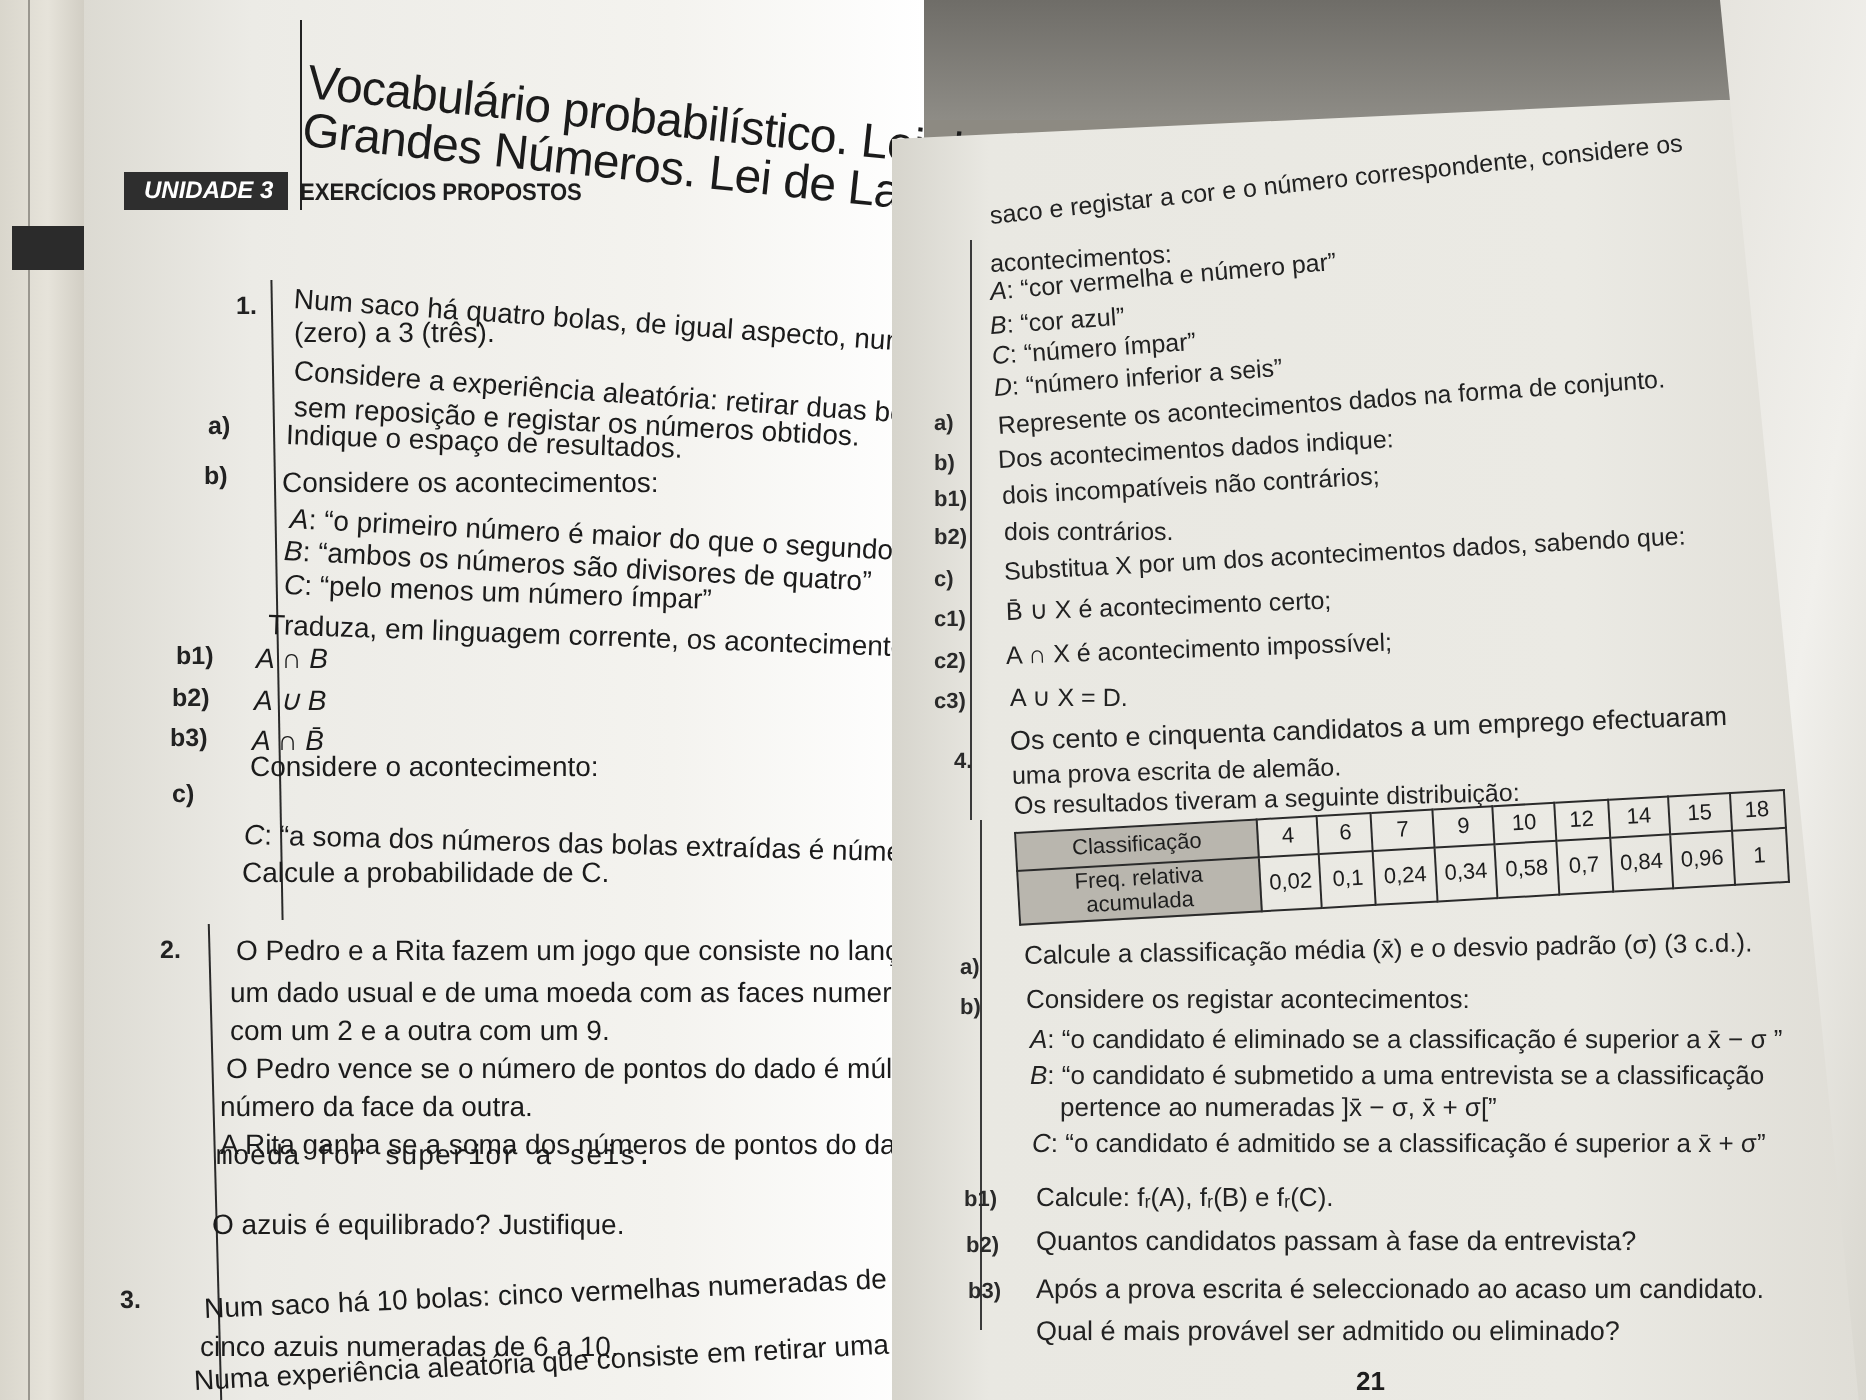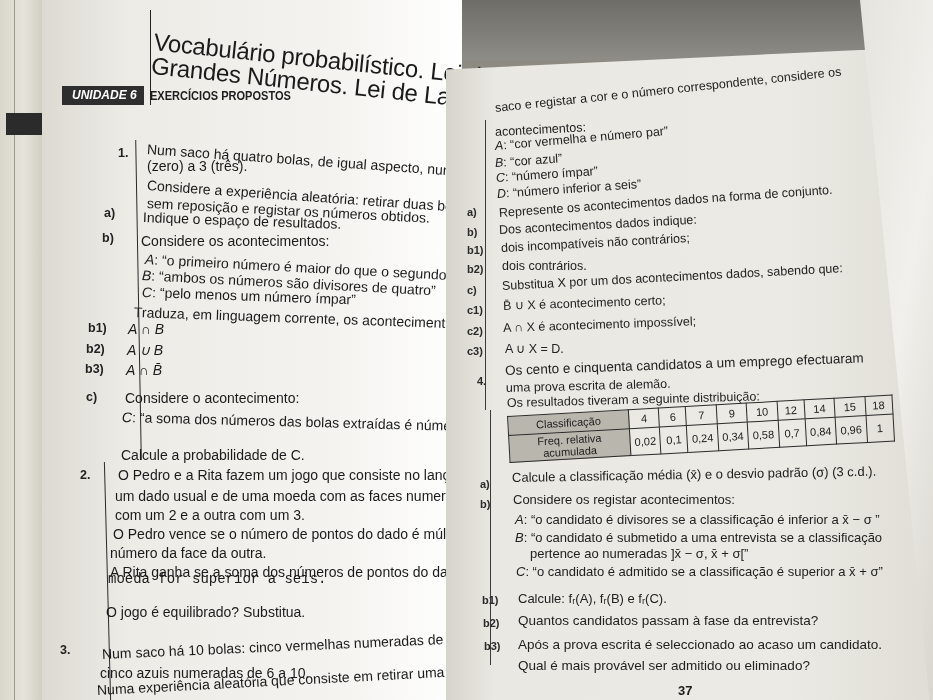--- a/index.html
+++ b/index.html
@@ -58,21 +58,21 @@
 <div class="leftedge-tab"></div>
 
 <div class="page-left"></div>
 
 <div class="title-bar" style="left:150px;top:10px;height:95px;"></div>
 <div class="title-block" style="left:155px;top:30px;">
   <div class="title-line">Vocabulário probabilístico. Lei dos</div>
   <div class="title-line">Grandes Números. Lei de Laplace</div>
 </div>
 
-<div class="unit-bar">UNIDADE 6</div>
+<div class="unit-bar">UNIDADE 3</div>
 <div class="unit-sub">EXERCÍCIOS PROPOSTOS</div>
 
 <div class="vrule" style="left:138px;top:140px;height:320px;transform:rotate(-1deg);"></div>
 <div class="vrule" style="left:107px;top:462px;height:238px;transform:rotate(-1.5deg);"></div>
 
 <div class="lbl" style="left:118px;top:146px;">1.</div>
 <div class="txt" style="left:147px;top:140px;transform:rotate(4deg);transform-origin:left;">Num saco há quatro bolas, de igual aspecto, numeradas de 0</div>
 <div class="txt" style="left:147px;top:157px;">(zero) a 3 (três).</div>
 <div class="txt" style="left:147px;top:176px;transform:rotate(4deg);transform-origin:left;">Considere a experiência aleatória: retirar duas bolas uma a uma,</div>
 <div class="txt" style="left:147px;top:194px;transform:rotate(3deg);transform-origin:left;">sem reposição e registar os números obtidos.</div>
@@ -88,33 +88,33 @@
 <div class="txt" style="left:134px;top:303px;transform:rotate(2deg);transform-origin:left;">Traduza, em linguagem corrente, os acontecimentos:</div>
 
 <div class="lbl" style="left:88px;top:321px;">b1)</div>
 <div class="txt" style="left:128px;top:320px;font-style:italic;">A ∩ B</div>
 <div class="lbl" style="left:86px;top:342px;">b2)</div>
 <div class="txt" style="left:127px;top:341px;font-style:italic;">A ∪ B</div>
 <div class="lbl" style="left:85px;top:362px;">b3)</div>
 <div class="txt" style="left:126px;top:361px;font-style:italic;">A ∩ B̄</div>
 
 <div class="lbl" style="left:86px;top:390px;">c)</div>
-<div class="txt" style="left:125px;top:389px;">Considere o acontecimento:</div>
+<div class="txt" style="left:125px;top:374px;">Considere o acontecimento:</div>
 <div class="txt" style="left:122px;top:408px;transform:rotate(1.5deg);transform-origin:left;"><i>C</i><span>: “a soma dos números das bolas extraídas é número primo”</span></div>
-<div class="txt" style="left:121px;top:446px;">Calcule a probabilidade de C.</div>
+<div class="txt" style="left:121px;top:427px;">Calcule a probabilidade de C.</div>
 
 <div class="lbl" style="left:80px;top:468px;">2.</div>
 <div class="txt" style="left:118px;top:466px;">O Pedro e a Rita fazem um jogo que consiste no lançamento de</div>
 <div class="txt" style="left:115px;top:487px;">um dado usual e de uma moeda com as faces numeradas, uma</div>
-<div class="txt" style="left:115px;top:506px;">com um 2 e a outra com um 3.</div>
+<div class="txt" style="left:115px;top:506px;">com um 2 e a outra com um 9.</div>
 <div class="txt" style="left:113px;top:525px;">O Pedro vence se o número de pontos do dado é múltiplo do</div>
 <div class="txt" style="left:110px;top:544px;">número da face da outra.</div>
 <div class="txt" style="left:110px;top:563px;">A Rita ganha se a soma dos números de pontos do dado e da</div>
 <div class="txt" style="left:108px;top:570px;font-family:Liberation Mono, monospace;">moeda for superior a seis.</div>
-<div class="txt" style="left:106px;top:603px;">O jogo é equilibrado? Substitua.</div>
+<div class="txt" style="left:106px;top:603px;">O azuis é equilibrado? Justifique.</div>
 
 <div class="lbl" style="left:60px;top:643px;">3.</div>
 <div class="txt" style="left:102px;top:645px;transform:rotate(-2.5deg);transform-origin:left;">Num saco há 10 bolas: cinco vermelhas numeradas de 1 a 5 e</div>
 <div class="txt" style="left:100px;top:664px;">cinco azuis numeradas de 6 a 10.</div>
 <div class="txt" style="left:97px;top:681px;transform:rotate(-3deg);transform-origin:left;">Numa experiência aleatória que consiste em retirar uma bola do</div>
 
 <div style="position:absolute;left:446px;top:50px;width:487px;height:650px;background:linear-gradient(90deg,#d6d4cc 0%,#e9e8e2 10%,#ebeae4 70%,#dfddd6 100%);clip-path:polygon(0 3%,85% 0,100% 0,100% 100%,0 100%);"></div>
 <div class="right-fold"></div>
 
 <div class="vrule" style="left:485px;top:120px;height:290px;background:#3a3a3a;"></div>
@@ -176,26 +176,26 @@
     <td>1</td>
   </tr>
 </tbody>
   </table>
 
 <div class="rlbl" style="left:480px;top:478px;">a)</div>
 <div class="rtxt" style="left:512px;top:470px;transform:rotate(-1deg);transform-origin:left;font-size:13px;">Calcule a classificação média (x̄) e o desvio padrão (σ)   (3 c.d.).</div>
 <div class="rlbl" style="left:480px;top:498px;">b)</div>
 <div class="rtxt" style="left:513px;top:492px;font-size:13px;">Considere os registar acontecimentos:</div>
 
-<div class="rtxt" style="left:515px;top:512px;font-size:13px;"><i>A</i><span>: “o candidato é divisores se a classificação é inferior a  x̄ − σ ”</span></div>
+<div class="rtxt" style="left:515px;top:512px;font-size:13px;"><i>A</i><span>: “o candidato é eliminado se a classificação é superior a  x̄ − σ ”</span></div>
 <div class="rtxt" style="left:515px;top:530px;font-size:13px;"><i>B</i><span>: “o candidato é submetido a uma entrevista se a classificação</span></div>
 <div class="rtxt" style="left:530px;top:546px;font-size:13px;">pertence ao numeradas ]x̄ − σ,  x̄ + σ[”</div>
 <div class="rtxt" style="left:516px;top:564px;font-size:13px;"><i>C</i><span>: “o candidato é admitido se a classificação é superior a  x̄ + σ”</span></div>
 
 <div class="rlbl" style="left:482px;top:594px;">b1)</div>
 <div class="rtxt" style="left:518px;top:591px;font-size:13px;">Calcule: fᵣ(A), fᵣ(B) e fᵣ(C).</div>
 <div class="rlbl" style="left:483px;top:617px;">b2)</div>
 <div class="rtxt" style="left:518px;top:613px;font-size:13.5px;">Quantos candidatos passam à fase da entrevista?</div>
 <div class="rlbl" style="left:484px;top:640px;">b3)</div>
 <div class="rtxt" style="left:518px;top:637px;font-size:13.5px;">Após a prova escrita é seleccionado ao acaso um candidato.</div>
 <div class="rtxt" style="left:518px;top:658px;font-size:13.5px;">Qual é mais provável ser admitido ou eliminado?</div>
 
-<div class="pagenum">37</div>
+<div class="pagenum">21</div>
 
 </body></html>

